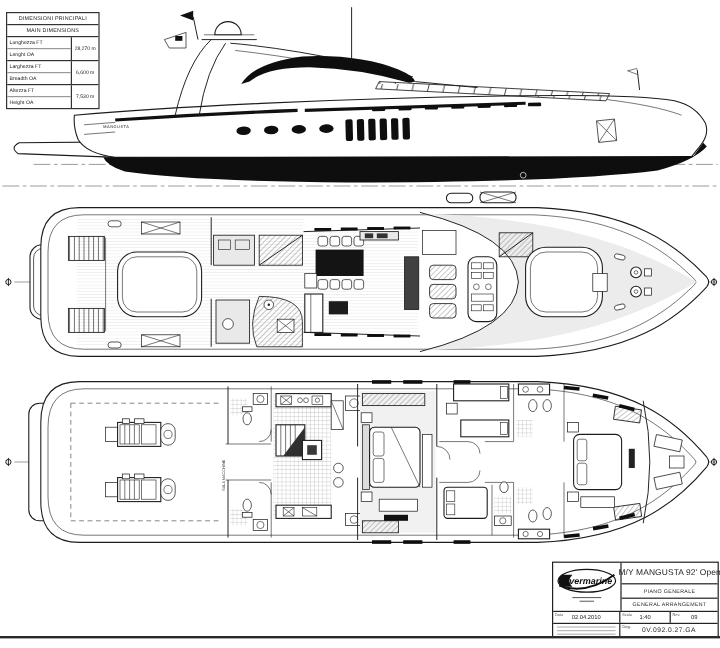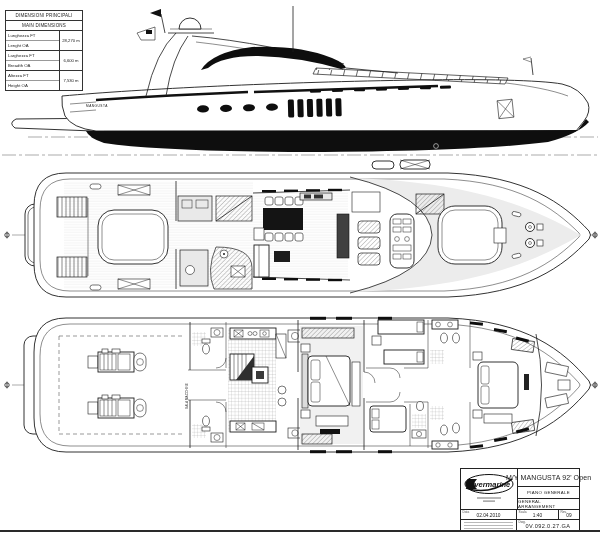--- a/index.html
+++ b/index.html
@@ -27,21 +27,21 @@
   #dimtable{left:5px;top:10px;width:76px;border:1px solid #333;background:#fff;font-size:4.3px}
   .dt-head{height:9px;line-height:9px;text-align:center;border-bottom:1px solid #333;font-size:4.5px;letter-spacing:.2px}
   .dt-row{display:flex;border-bottom:1px solid #333}
   .dt-row:last-child{border-bottom:none}
   .dt-labels{flex:1;border-right:1px solid #333}
   .dt-label{height:9px;line-height:9px;padding-left:2px;border-bottom:1px solid #999;white-space:nowrap;overflow:hidden}
   .dt-label:last-child{border-bottom:none}
   .dt-value{width:22px;display:flex;align-items:center;justify-content:center;font-size:4.2px}
 
   
-  #tblock{left:460px;top:468px;width:120px;height:63px;border:1.2px solid #222;background:#fff;display:flex;flex-direction:column;box-sizing:border-box}
+  #tblock{left:460px;top:468px;width:139px;height:63px;border:1.2px solid #222;background:#fff;display:flex;flex-direction:column;box-sizing:border-box}
   .tb-top{display:flex;height:40px;border-bottom:1px solid #222;min-height:0}
   .tb-logo{width:56px;border-right:1px solid #222;display:flex;align-items:center;justify-content:center}
   .tb-right{flex:1;display:flex;flex-direction:column;min-width:0}
   .tb-name{height:17px;border-bottom:1px solid #222;display:flex;align-items:center;justify-content:center;font-size:7px;white-space:nowrap;letter-spacing:.1px}
   .tb-sub{flex:1;border-bottom:1px solid #222;display:flex;align-items:center;justify-content:center;font-size:4.4px;letter-spacing:.3px}
   .tb-sub:last-child{border-bottom:none}
   .tb-bottom{flex:1;display:flex;flex-direction:column;min-height:0}
   .tb-r1{display:flex;height:11px;border-bottom:1px solid #222}
   .tb-r2{flex:1;display:flex}
   .tb-cell{position:relative;border-right:1px solid #222;display:flex;align-items:center;justify-content:center;box-sizing:border-box}

